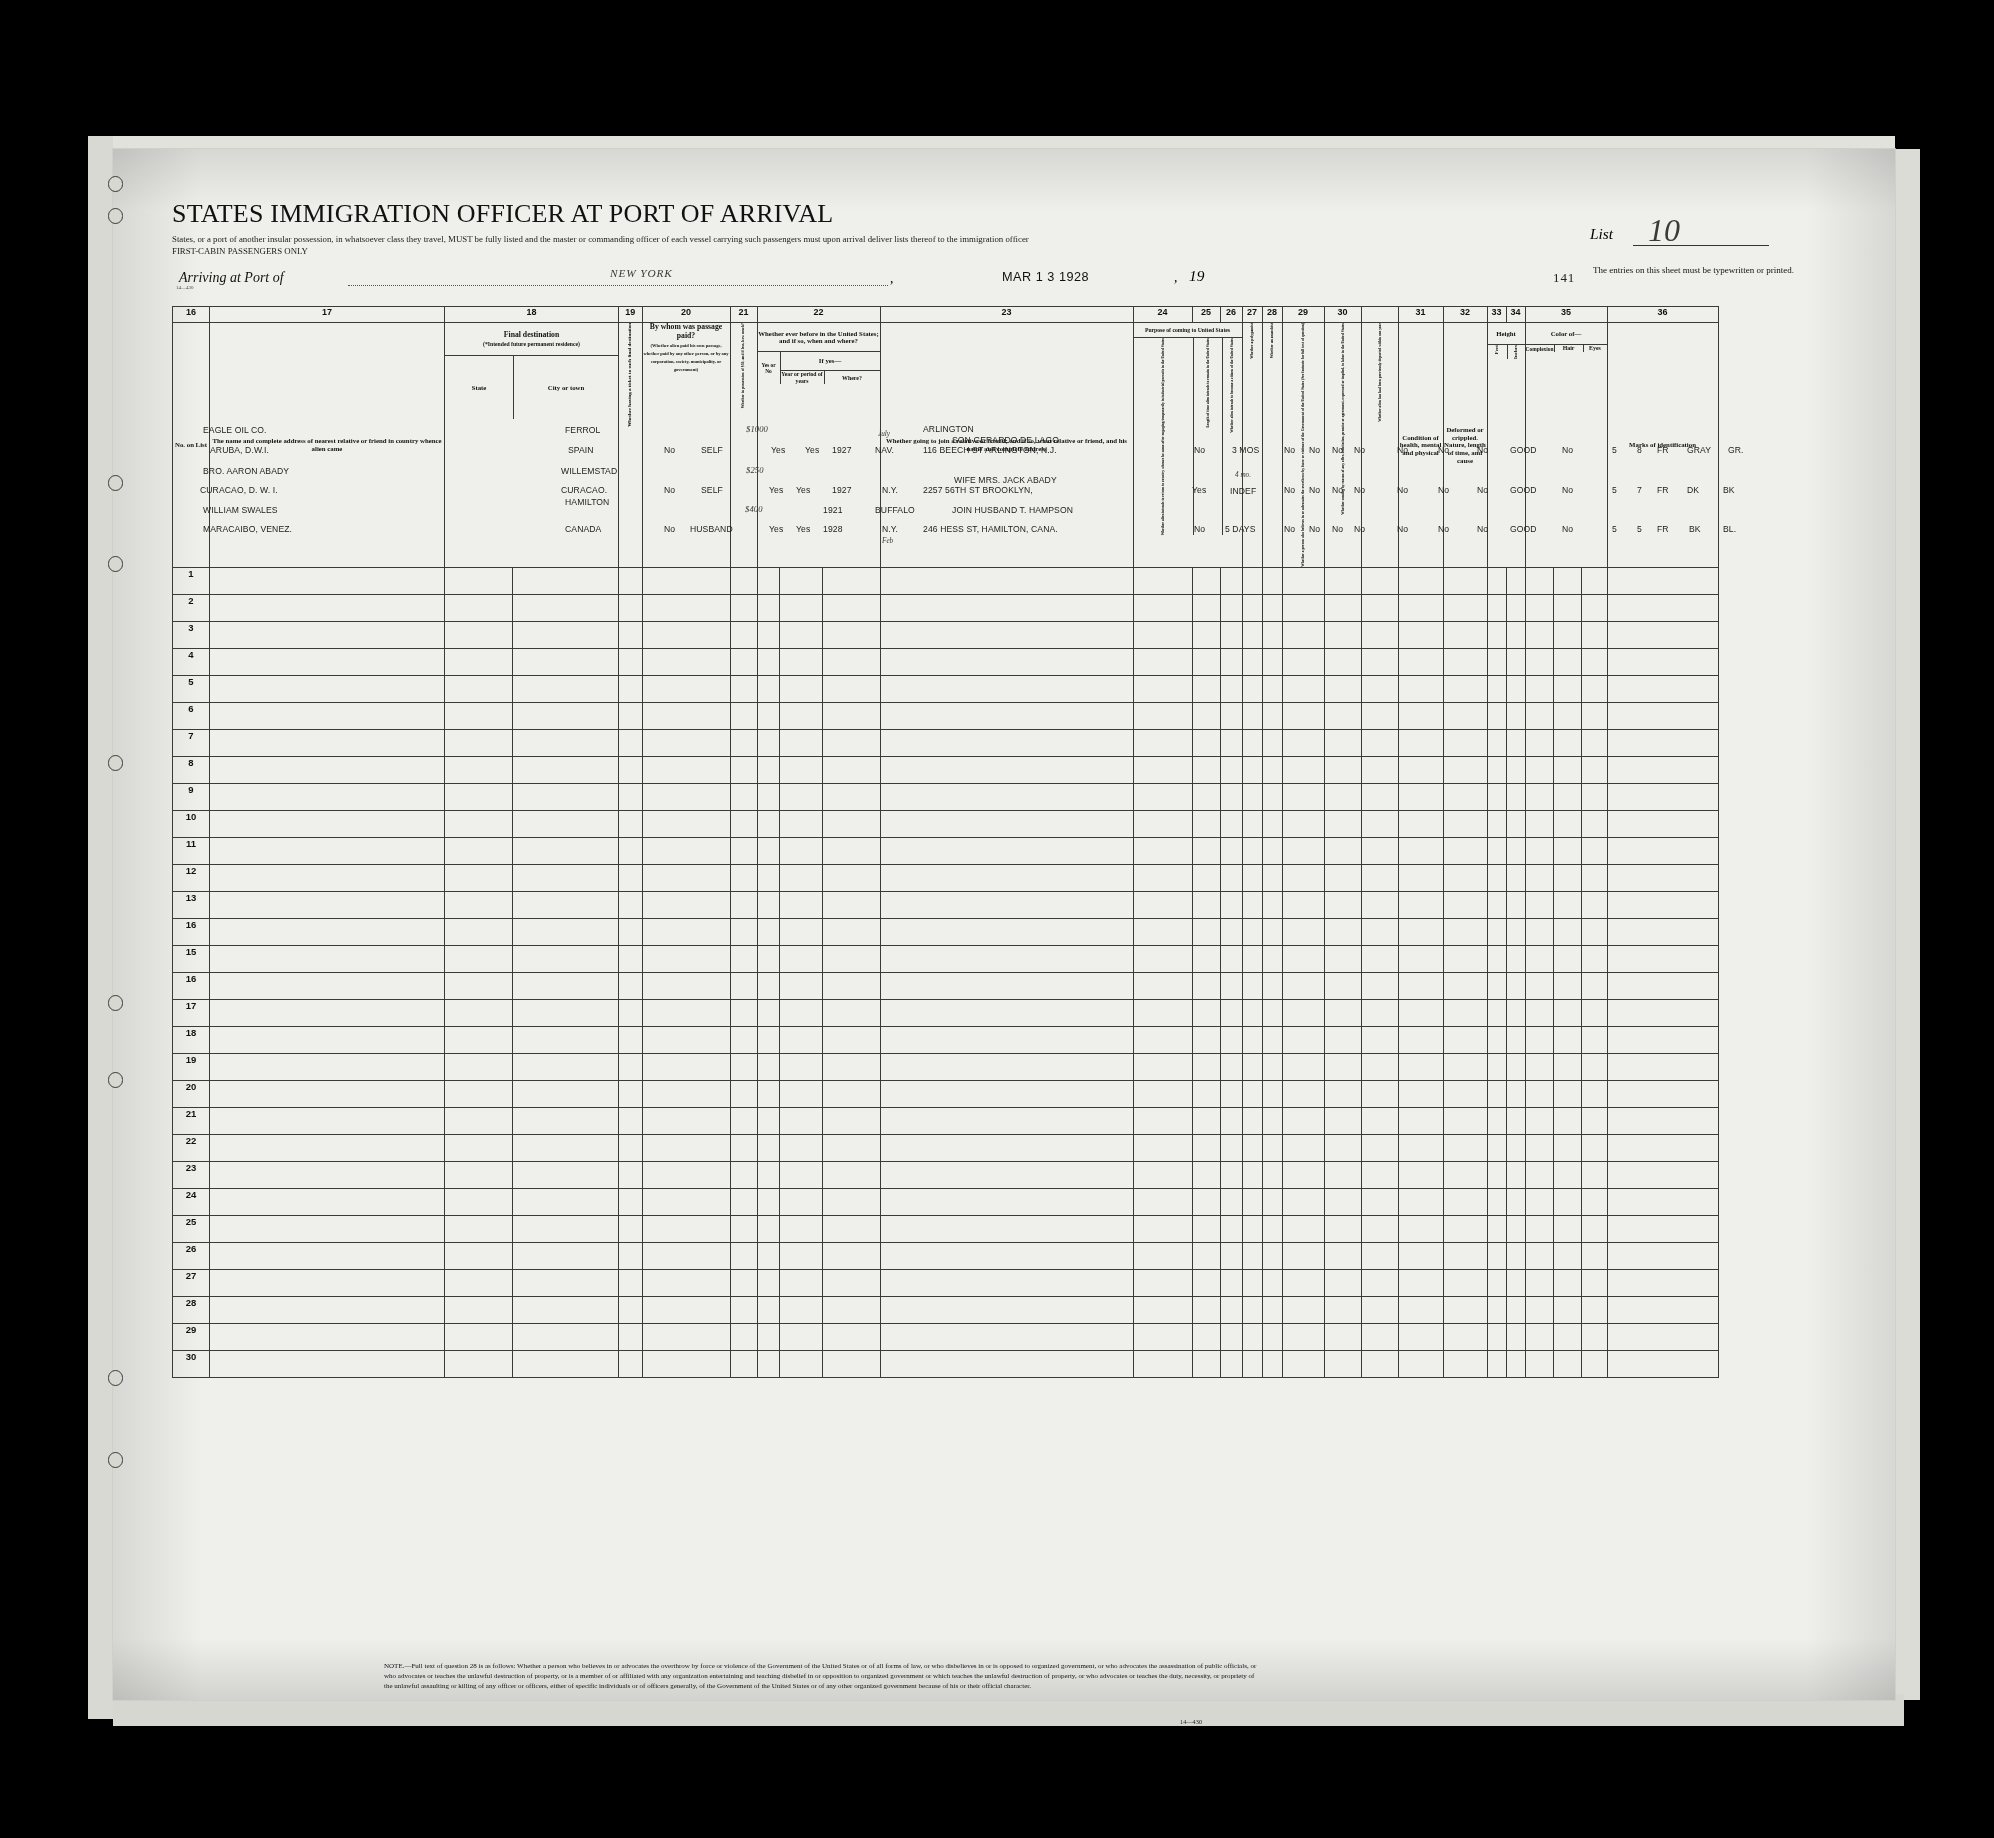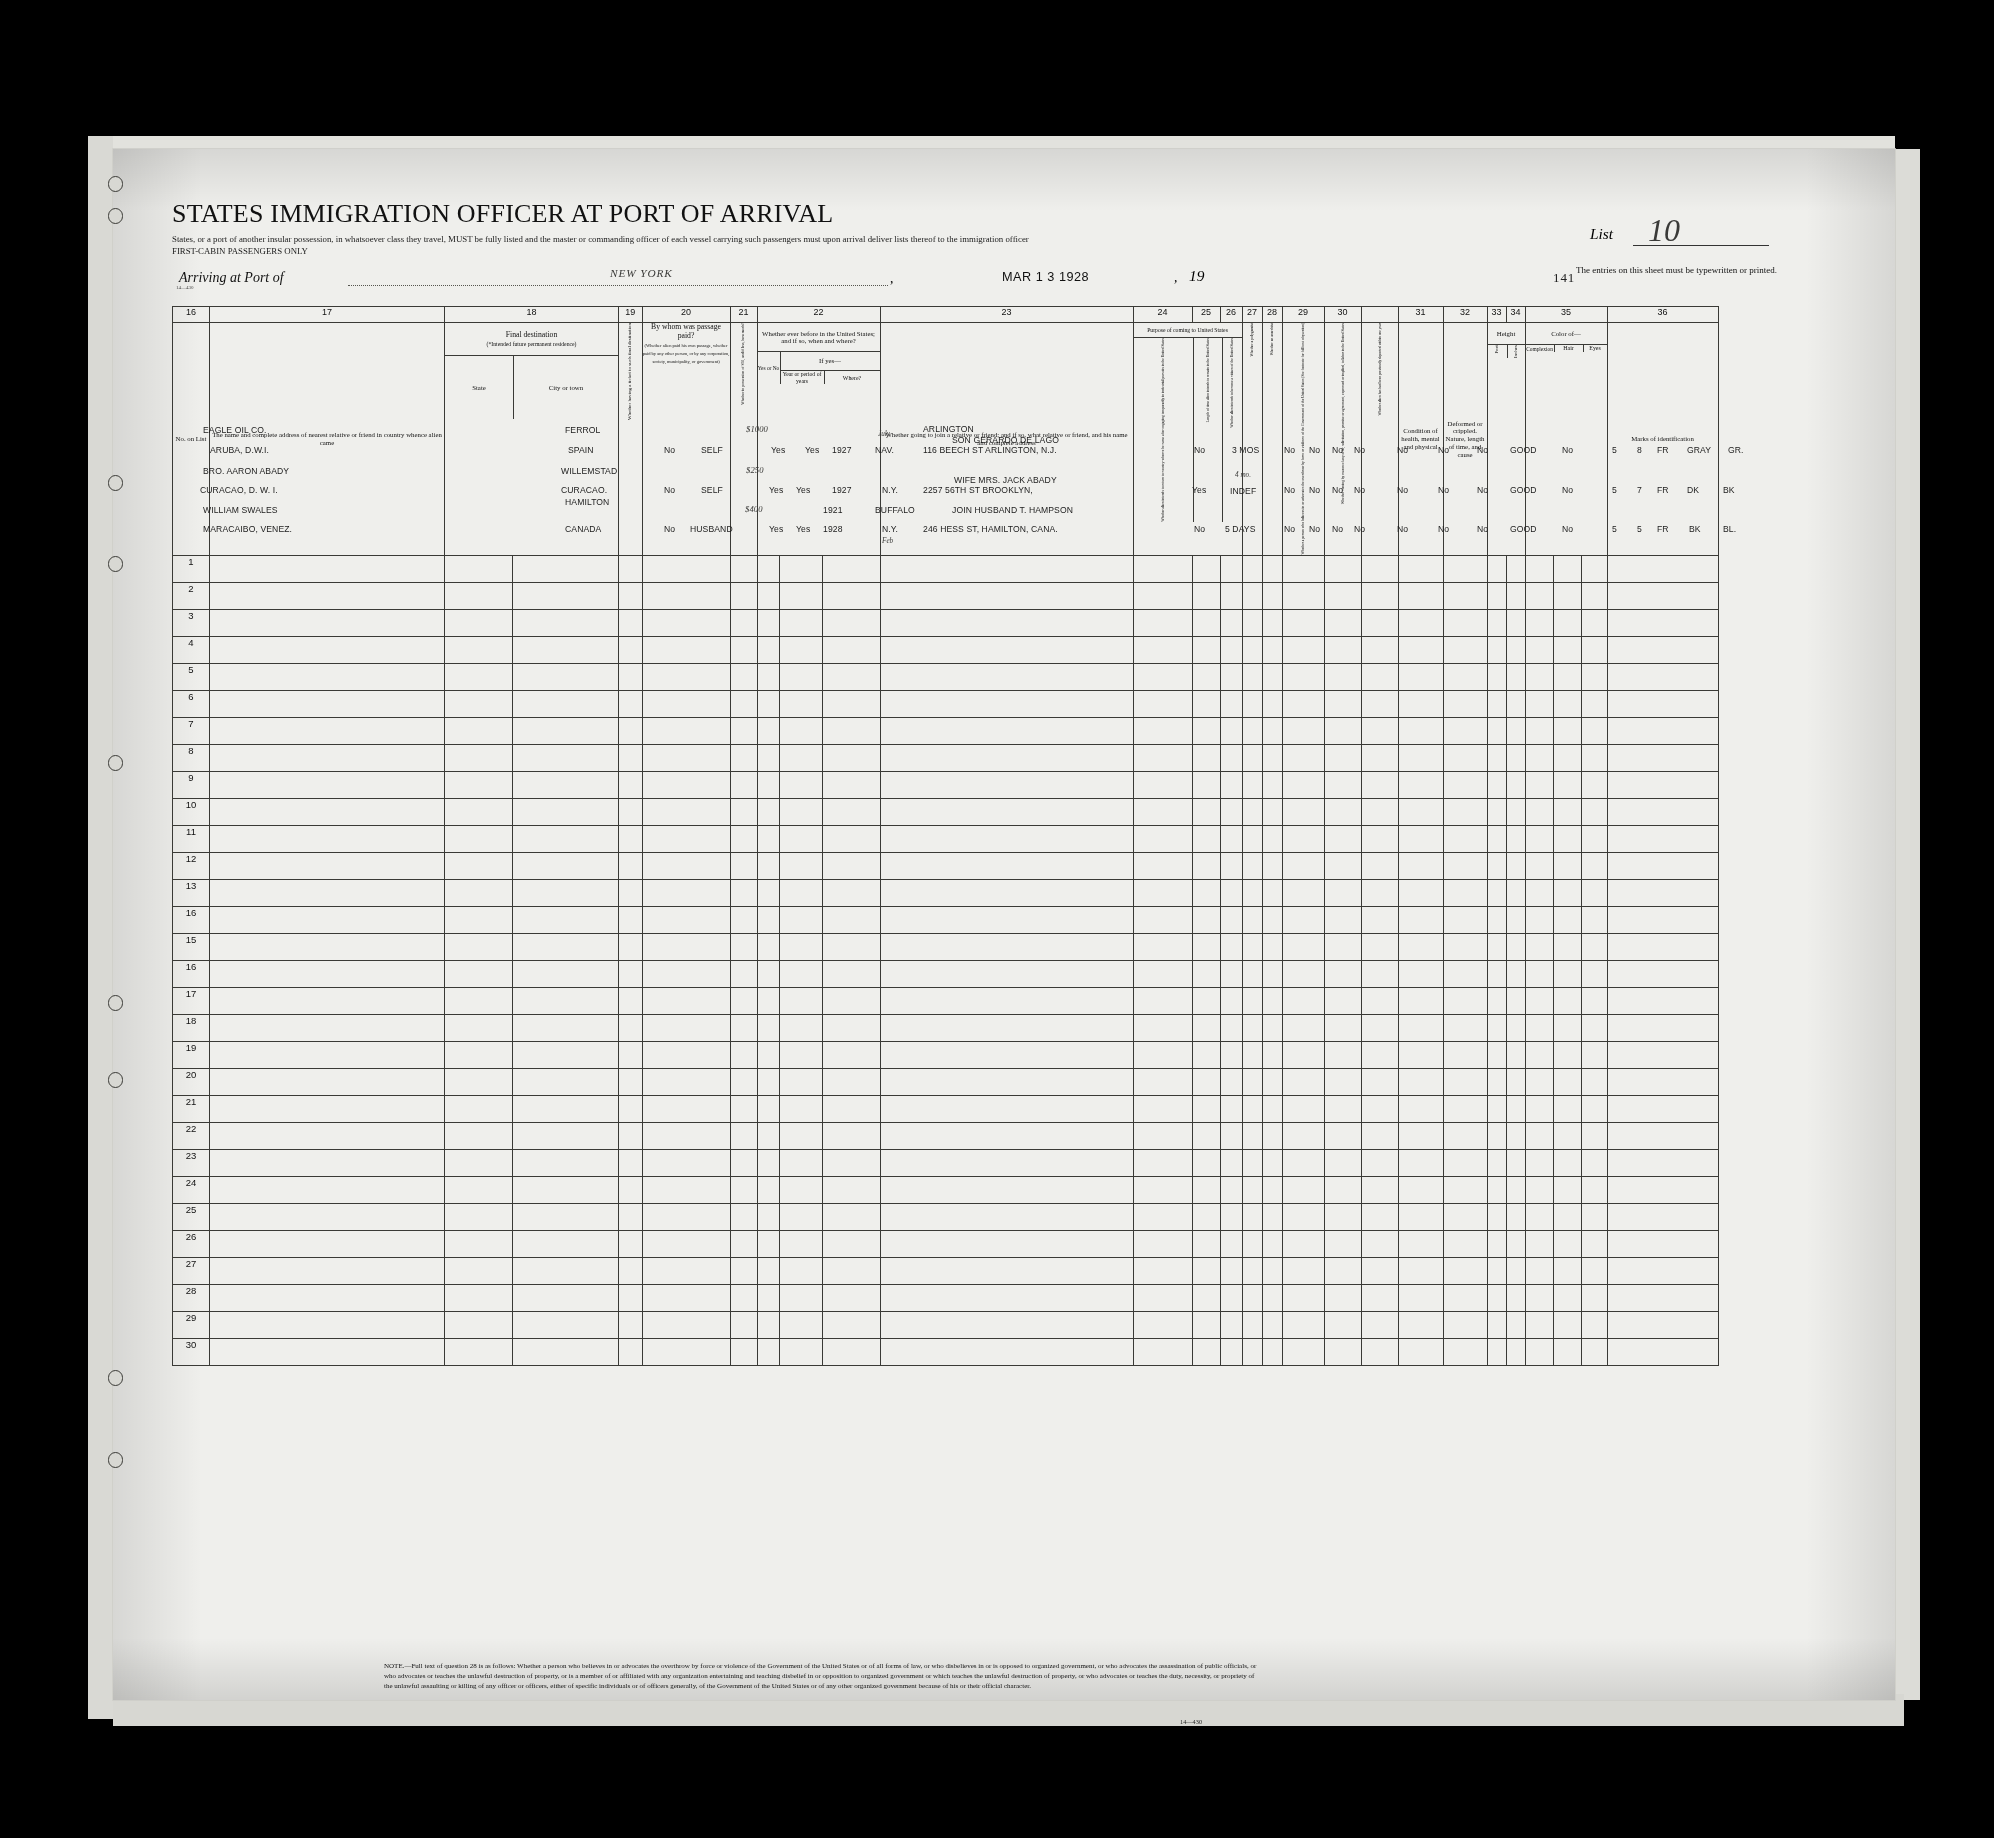--- a/index.html
+++ b/index.html
@@ -32,26 +32,26 @@
   .dots{position:absolute;left:235px;top:136px;width:540px;border-bottom:0.9px dotted #55554f;}
   .portname{position:absolute;left:497px;top:118px;font-size:11.3px;font-style:italic;color:#3b3b36;letter-spacing:0.9px;}
   .comma1{position:absolute;left:777px;top:122px;font-size:13.6px;}
   .datestamp{position:absolute;left:889px;top:121px;font-size:12.7px;letter-spacing:0.5px;color:#111;font-family:"Liberation Sans",sans-serif;}
   .comma2{position:absolute;left:1061px;top:121px;font-size:13.6px;font-style:italic;}
   .year19{position:absolute;left:1076px;top:118px;font-size:15.4px;font-style:italic;}
   .sheetno{position:absolute;left:1440px;top:121px;font-size:13px;letter-spacing:0.9px;color:#222;}
   .listlbl{position:absolute;left:1477px;top:76px;font-size:15.4px;font-style:italic;}
   .listline{position:absolute;left:1520px;top:96px;width:136px;border-bottom:0.9px solid #333;}
   .listnum{position:absolute;left:1535px;top:63px;font-size:32px;color:#2b2b2b;font-family:"Liberation Serif",serif;}
-  .typenote{position:absolute;left:1463px;top:100px;width:235px;font-size:9px;text-align:left;line-height:1.4;color:#111;}
+  .typenote{position:absolute;left:1463px;top:100px;width:235px;font-size:9px;text-align:center;line-height:1.4;color:#111;}
   .tinyleft{position:absolute;left:63px;top:136px;font-size:5px;color:#444;}
 
   
   .grid{position:absolute;left:59px;top:157px;width:1637px;height:1352px;}
-  table.sheet{border-collapse:collapse;width:1298px;table-layout:fixed;}
+  table.sheet{border-collapse:collapse;width:1298px;table-layout:fixed;font-weight:bold;}
   table.sheet td,table.sheet th{border:0.5px solid #3a3a36;padding:0;vertical-align:top;}
   .colnum{height:15.4px;text-align:center;font-size:9px;font-family:"Liberation Sans",sans-serif;color:#111;vertical-align:middle;}
   .hcell{font-size:6.8px;text-align:center;line-height:1.15;color:#111;padding:1.4px 0.9px;}
   .hcell .big{font-size:7.7px;}
   .hcell .sm{font-size:5.7px;}
   .hcell .xs{font-size:4.5px;line-height:1.1;}
   .vert{writing-mode:vertical-rl;transform:rotate(180deg);font-size:5px;line-height:1.12;text-align:center;margin:0 auto;display:block;}
   .vert.tiny{font-size:3.8px;}
   .vert.tiny2{font-size:3.6px;}
   .rownum{text-align:center;font-size:9.5px;font-family:"Liberation Sans",sans-serif;color:#111;vertical-align:middle;}

